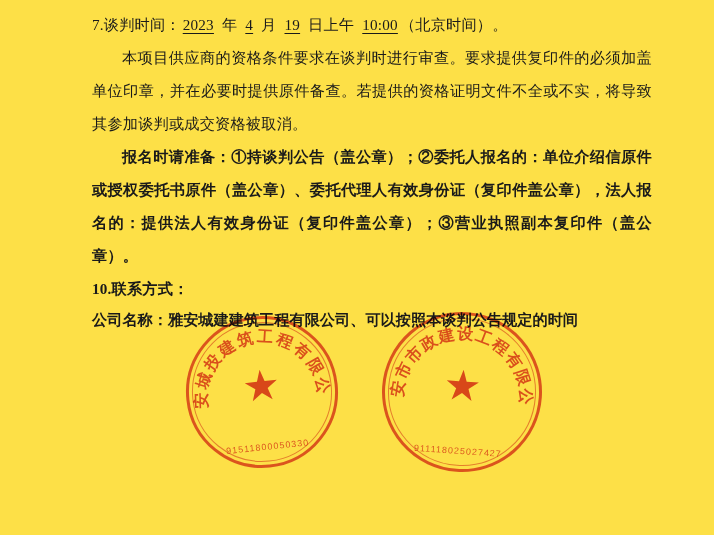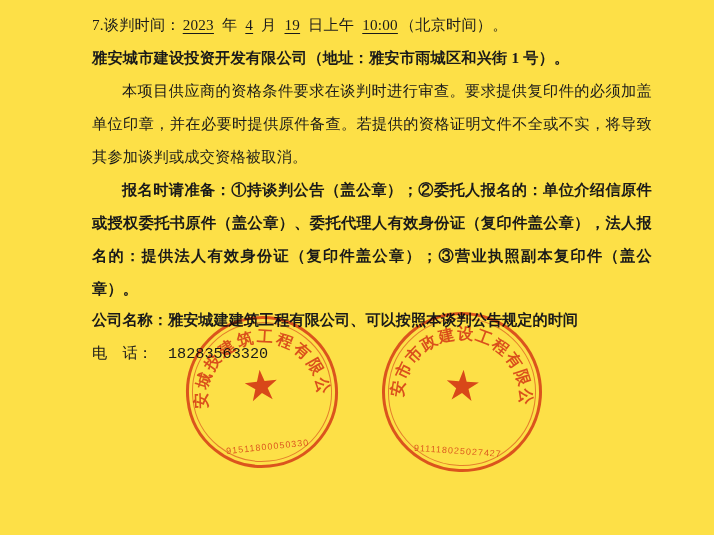--- a/index.html
+++ b/index.html
@@ -142,37 +142,33 @@
 
 <div id="page">
 
   <div class="doc-body">
 
     <p class="para line-7">
       <span>7.</span><span>谈判时间：</span><span class="u">2023</span><span class="sp"></span><span>年</span><span class="sp"></span><span class="u">4</span><span class="sp"></span><span>月</span><span class="sp"></span><span class="u">19</span><span class="sp"></span><span>日上午</span><span class="sp"></span><span class="u">10:00</span><span>（北京时间）。</span>
     </p>
 
 
-    <p class="para bold">雅安城市建设投资开发有限公司（地址：雅安市雨城区和兴街 1 号）。</p>
 
 
     <p class="para indent2">本项目供应商的资格条件要求在谈判时进行审查。要求提供复印件的必须加盖单位印章，并在必要时提供原件备查。若提供的资格证明文件不全或不实，将导致其参加谈判或成交资格被取消。</p>
 
     <p class="para indent2 bold">报名时请准备：①持谈判公告（盖公章）；②委托人报名的：单位介绍信原件或授权委托书原件（盖公章）、委托代理人有效身份证（复印件盖公章），法人报名的：提供法人有效身份证（复印件盖公章）；③营业执照副本复印件（盖公章）。</p>
 
+    <p class="para bold">10.联系方式：</p>
 
     <table class="contact-table">
       <tbody>
           <tr>
         <td class="bold">公司名称：</td>
         <td class="bold">雅安城建建筑工程有限公司、可以按照本谈判公告规定的时间</td>
-      </tr>
-      <tr>
-        <td class="label-cell">电　话：</td>
-        <td>18283563320</td>
       </tr>
 
     </tbody>
       </table>
 
   </div>
 
   <div class="stamp" id="stamp-left">
     <div class="stamp-ring"></div>
     <div class="stamp-ring inner"></div>

